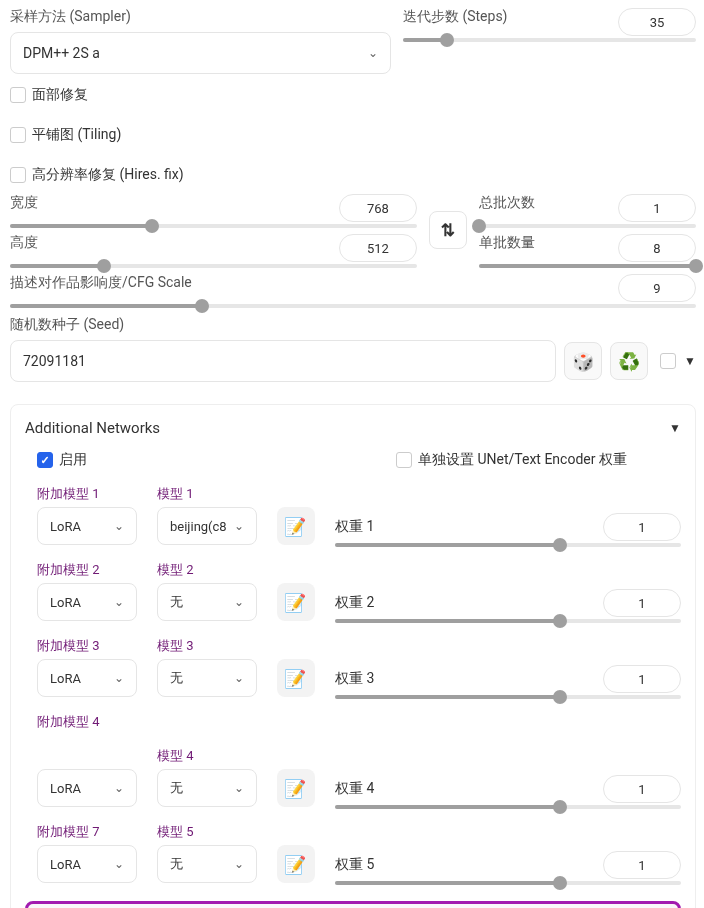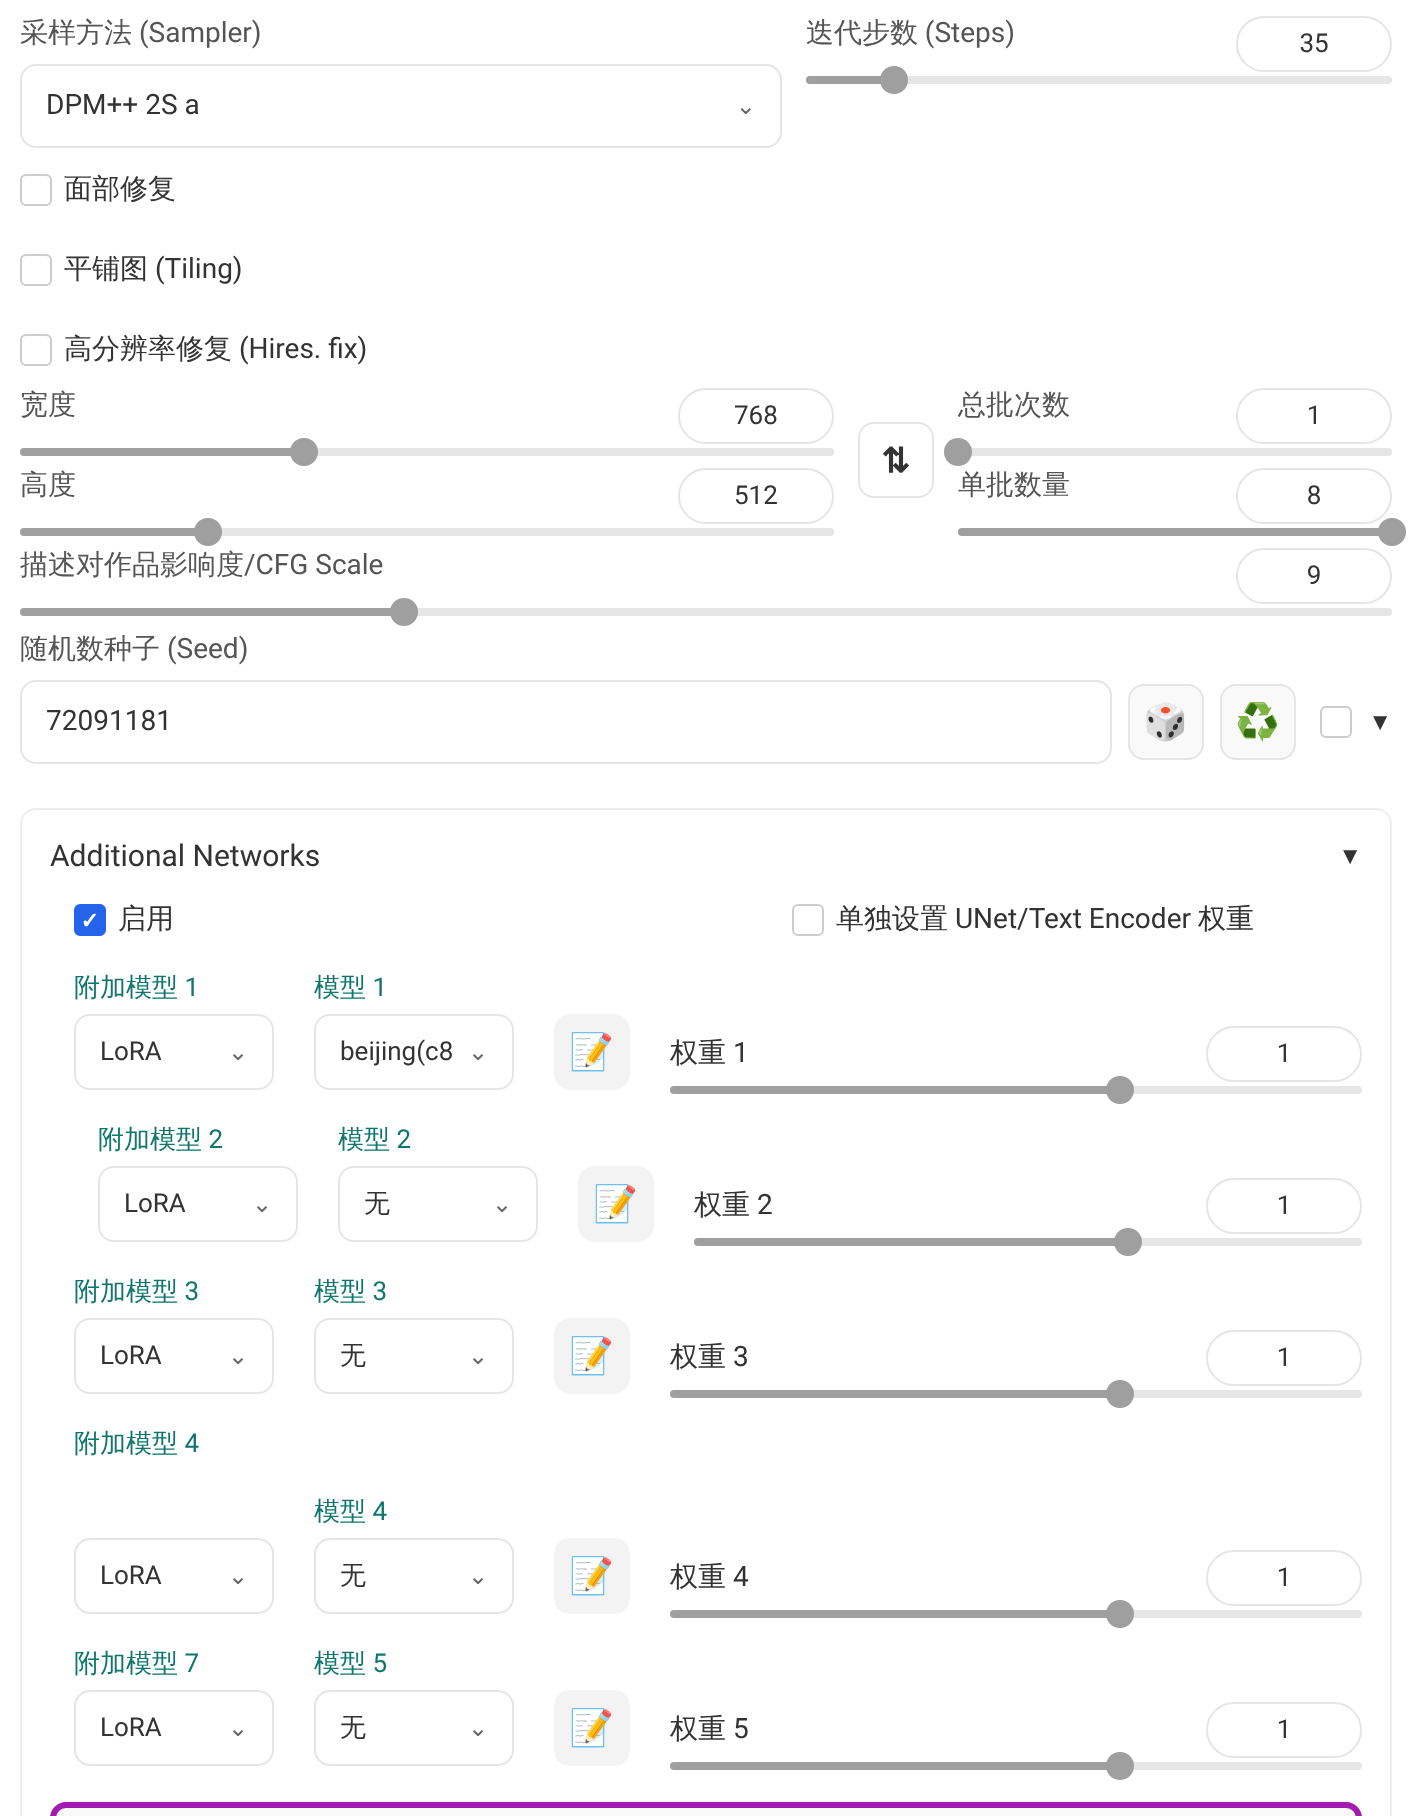--- a/index.html
+++ b/index.html
@@ -22,21 +22,21 @@
 .checkbox .box.checked { background: #2563eb; border-color: #2563eb; display: flex; align-items: center; justify-content: center; color: #fff; font-size: 11px; font-weight: bold; }
 .swap-btn { width: 38px; height: 38px; border: 1px solid #e5e5e5; border-radius: 8px; display: flex; align-items: center; justify-content: center; background: #fff; cursor: pointer; font-size: 17px; font-weight: bold; }
 .seed-input { border: 1px solid #e5e5e5; border-radius: 8px; height: 42px; padding: 0 12px; flex: 1; display: flex; align-items: center; font-size: 14px; }
 .icon-btn { width: 38px; height: 38px; border: 1px solid #e5e5e5; border-radius: 8px; display: flex; align-items: center; justify-content: center; background: #f9f9f9; cursor: pointer; font-size: 18px; }
 .tri { font-size: 12px; color: #333; cursor: pointer; }
 .panel { border: 1px solid #eee; border-radius: 8px; padding: 14px; margin-top: 14px; }
 .panel-header { display: flex; justify-content: space-between; align-items: center; margin-bottom: 14px; font-size: 15px; }
 .networks-grid { display: flex; flex-direction: column; gap: 16px; padding-left: 12px; }
 .net-row { display: flex; gap: 20px; align-items: flex-end; }
 .net-col { display: flex; flex-direction: column; gap: 4px; }
-.net-col .label { font-size: 13px; color: #0f766e; }
+.net-col .label { font-size: 13px; color: #701a75; }
 .edit-btn { width: 38px; height: 38px; border-radius: 8px; background: #f3f3f3; display: flex; align-items: center; justify-content: center; cursor: pointer; font-size: 18px; }
 .refresh-btn { margin-top: 18px; height: 44px; border: 3px solid #a21caf; border-radius: 8px; background: #f9f9f9; display: flex; align-items: center; justify-content: center; font-size: 15px; font-weight: 600; cursor: pointer; }
 .weight-col { flex: 1; display: flex; flex-direction: column; gap: 4px; }
 .weight-col .wh { display: flex; justify-content: space-between; align-items: center; }
 </style>
 </head>
 <body>
 
 <div class="row">
   <div class="col" style="flex:1.3;">
@@ -199,21 +199,21 @@
         <div class="pill">1</div>
       </div>
       <div class="slider">
         <div class="track"></div>
         <div class="fill" style="width:65%"></div>
         <div class="thumb" style="left:65%"></div>
       </div>
     </div>
       </div>
       <div class="net-row">
-    <div class="net-col" style="width:100px;margin-left:12px;">
+    <div class="net-col" style="width:100px;">
       <span class="label">附加模型 2</span>
       <div class="dropdown small">
         <span>LoRA</span>
         <span class="chev">⌄</span>
       </div>
     </div>
     <div class="net-col" style="width:100px;">
       <span class="label">模型 2</span>
       <div class="dropdown small">
         <span style="overflow:hidden;white-space:nowrap;text-overflow:ellipsis;max-width:58px;">无</span>

